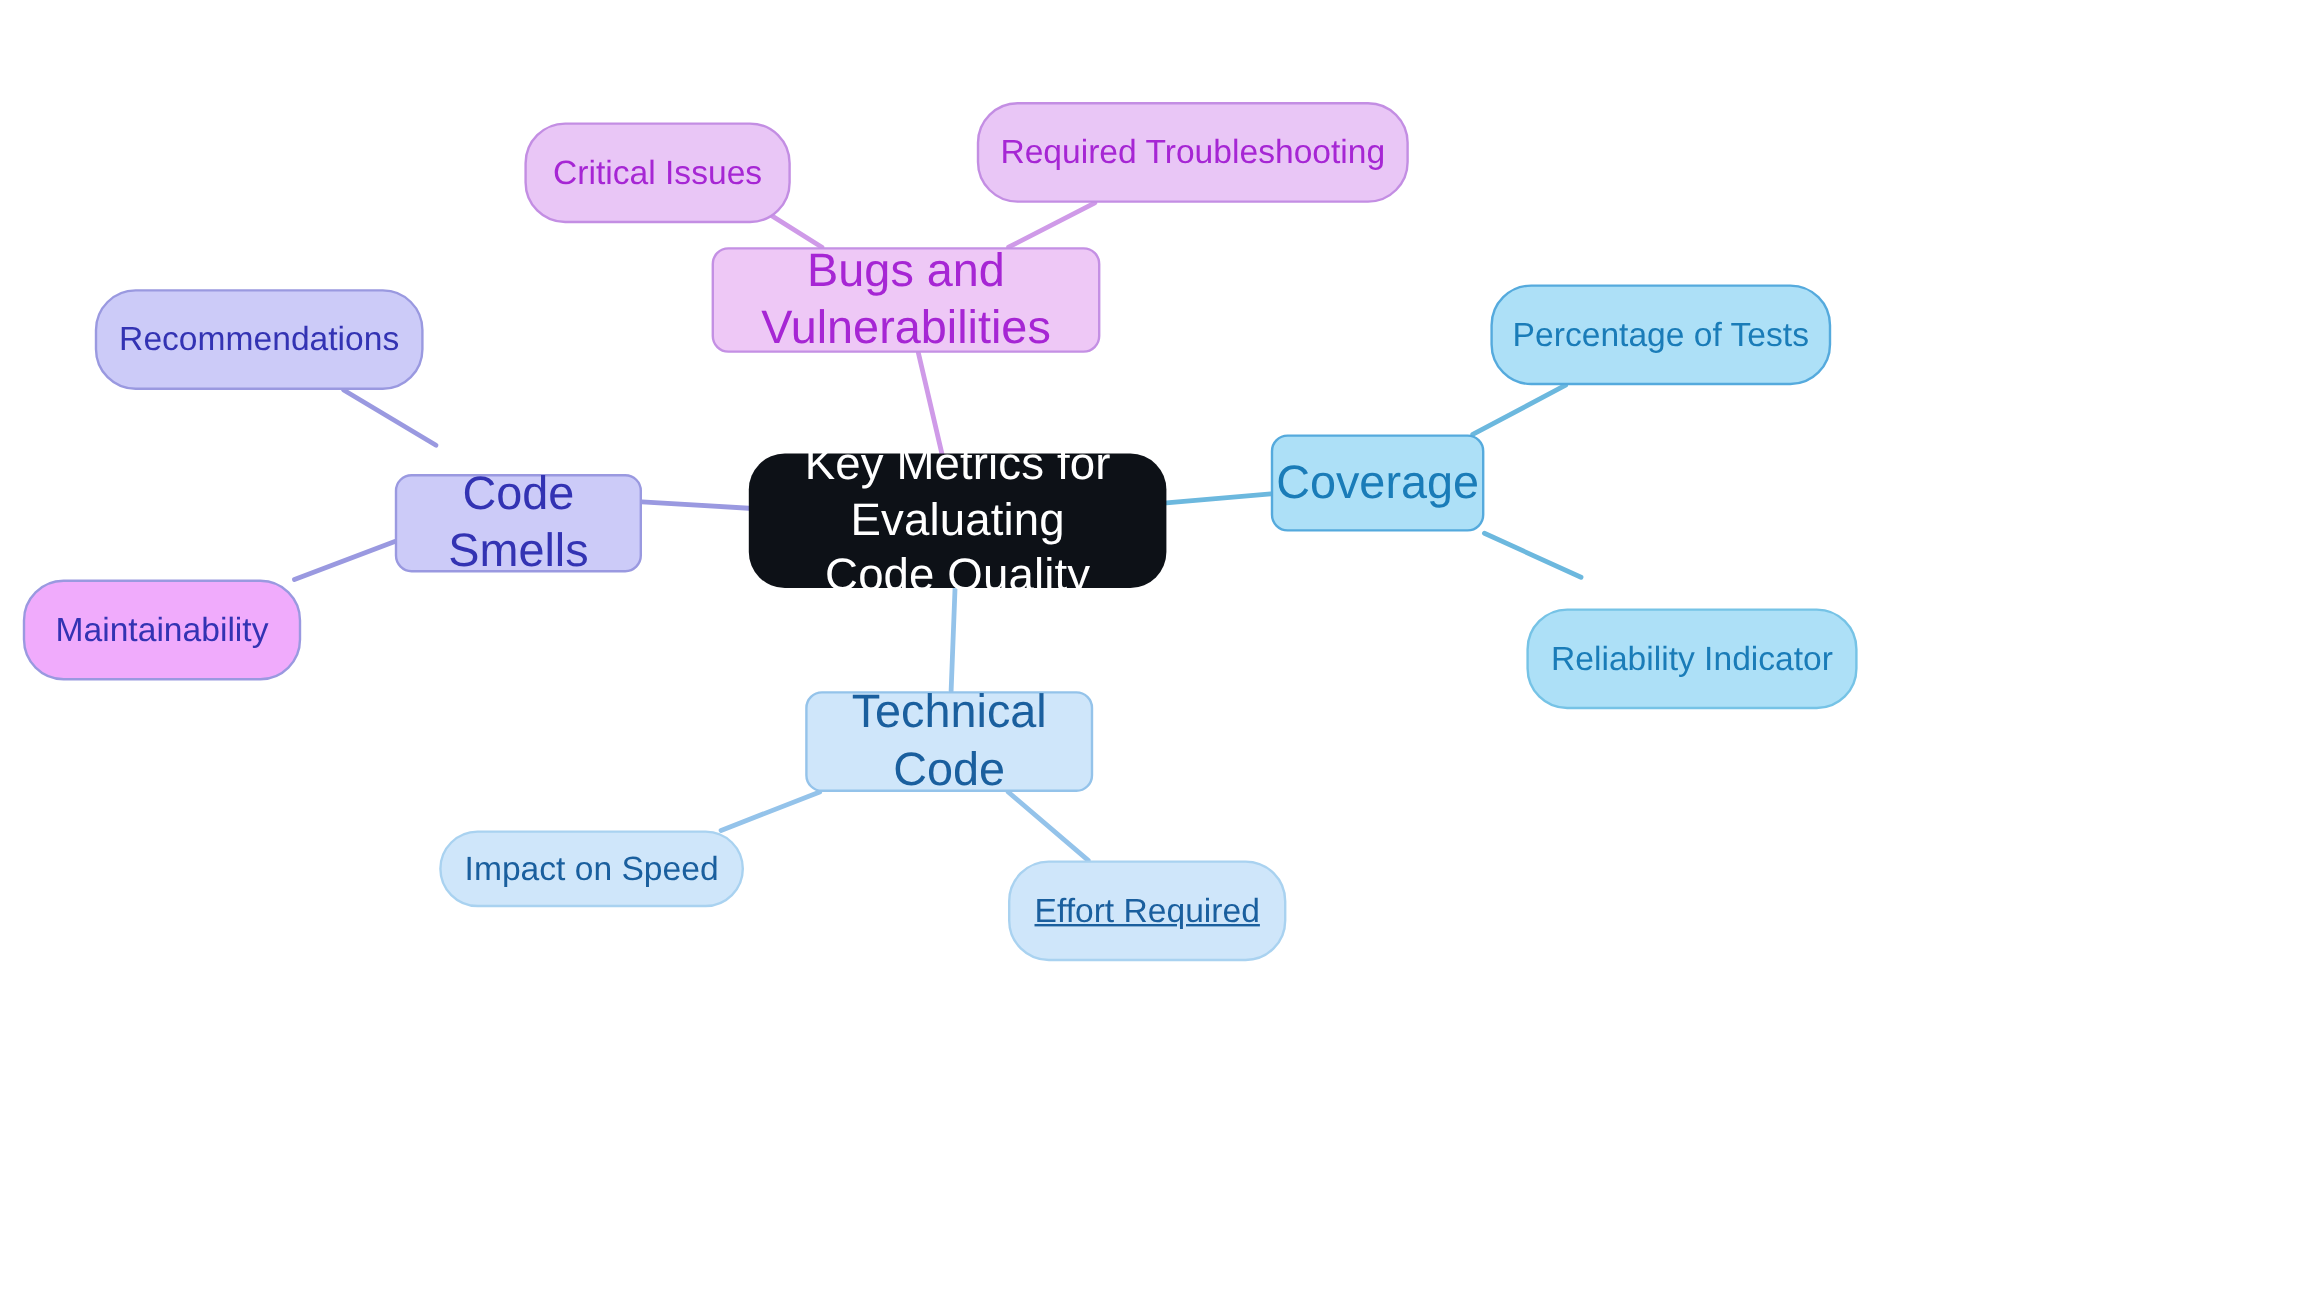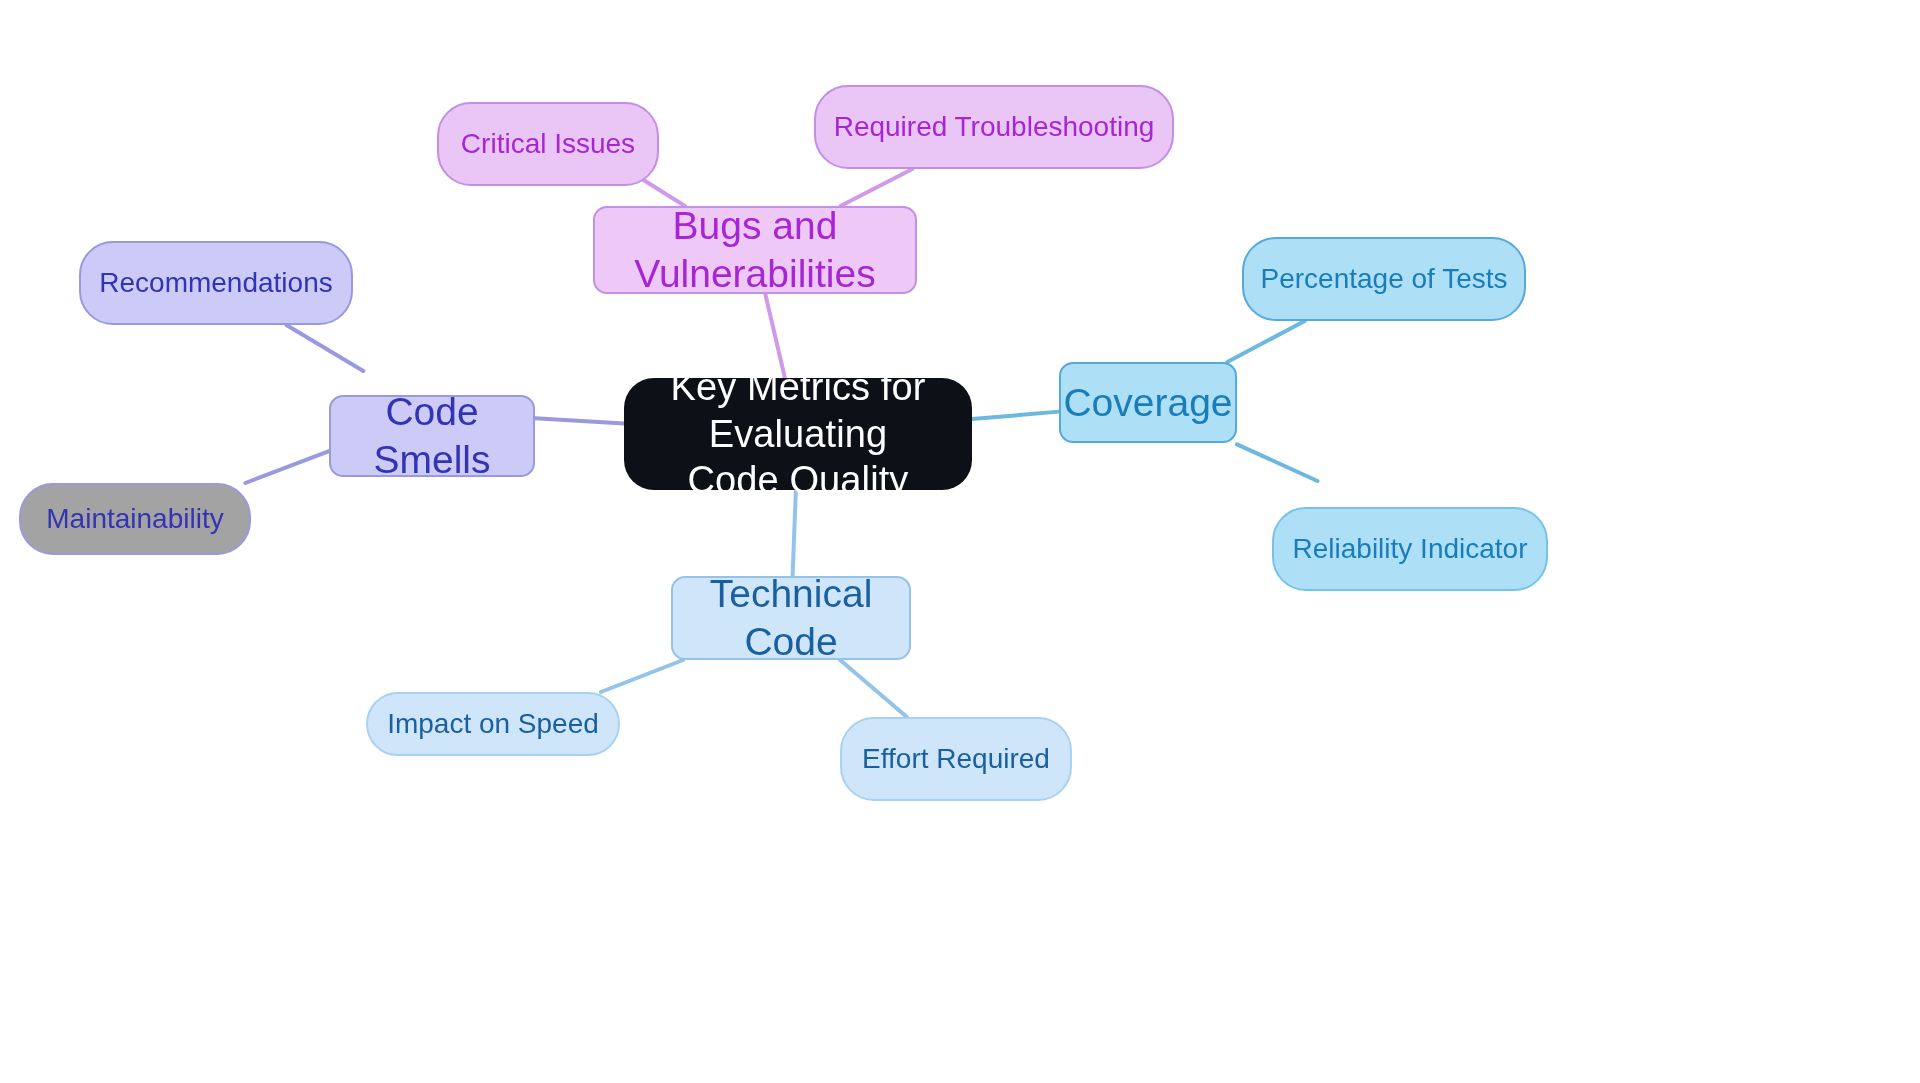--- a/index.html
+++ b/index.html
@@ -50,21 +50,21 @@
       <line x1="840.1489361702128" y1="660" x2="906.8510638297872" y2="717" stroke="#94c3ea" stroke-width="4" stroke-linecap="round"></line>
     </svg>
   <div id="nodes">
       <div class="node root" style="left: 624px; top: 378px; width: 348px; height: 112px; background: rgb(13, 17, 23); border-color: rgb(13, 17, 23); color: rgb(255, 255, 255);">Key Metrics for Evaluating
 Code Quality</div>
       <div class="node lvl1" style="left: 593px; top: 206px; width: 324px; height: 88px; background: rgb(238, 200, 246); border-color: rgb(196, 144, 228); color: rgb(166, 38, 212);">Bugs and Vulnerabilities</div>
       <div class="node lvl2" style="left: 437px; top: 78px; width: 222px; height: 84px; background: rgb(233, 198, 246); border-color: rgb(195, 142, 227); color: rgb(166, 38, 212); margin-top: 24px;">Critical Issues</div>
       <div class="node lvl2" style="left: 814px; top: 85px; width: 360px; height: 84px; background: rgb(233, 198, 246); border-color: rgb(195, 142, 227); color: rgb(166, 38, 212);">Required Troubleshooting</div>
       <div class="node lvl1" style="left: 329px; top: 371px; width: 206px; height: 82px; background: rgb(204, 203, 248); border-color: rgb(154, 153, 224); color: rgb(51, 51, 179); margin-top: 24px;">Code Smells</div>
       <div class="node lvl2" style="left: 79px; top: 241px; width: 274px; height: 84px; background: rgb(204, 203, 248); border-color: rgb(154, 153, 224); color: rgb(51, 51, 179);">Recommendations</div>
-      <div class="node lvl2" style="left: 19px; top: 483px; width: 232px; height: 72px; background: #a3a3a3; border-color: rgb(154, 153, 224); color: rgb(51, 51, 179);">Maintainability</div>
+      <div class="node lvl2" style="left: 19px; top: 483px; width: 232px; height: 84px; background: #f0abfc; border-color: rgb(154, 153, 224); color: rgb(51, 51, 179);">Maintainability</div>
       <div class="node lvl1" style="left: 1059px; top: 362px; width: 178px; height: 81px; background: rgb(173, 224, 247); border-color: rgb(85, 170, 221); color: rgb(26, 124, 184);">Coverage</div>
       <div class="node lvl2" style="left: 1242px; top: 237px; width: 284px; height: 84px; background: rgb(173, 224, 247); border-color: rgb(85, 170, 221); color: rgb(26, 124, 184);">Percentage of Tests</div>
       <div class="node lvl2" style="left: 1272px; top: 507px; width: 276px; height: 84px; background: rgb(173, 224, 247); border-color: rgb(118, 195, 230); color: rgb(26, 124, 184); text-align: center;">Reliability Indicator</div>
       <div class="node lvl1" style="left: 671px; top: 576px; width: 240px; height: 84px; background: rgb(207, 230, 250); border-color: rgb(148, 195, 234); color: rgb(26, 95, 158);">Technical Code</div>
       <div class="node lvl2" style="left: 366px; top: 692px; width: 254px; height: 64px; background: rgb(207, 230, 250); border-color: rgb(169, 210, 240); color: rgb(26, 95, 158);">Impact on Speed</div>
-      <div class="node lvl2" style="left: 840px; top: 717px; width: 232px; height: 84px; background: rgb(207, 230, 250); border-color: rgb(169, 210, 240); color: rgb(26, 95, 158);">Effort Required</div>
+      <div class="node lvl2" style="left: 840px; top: 717px; width: 232px; height: 84px; background: rgb(207, 230, 250); border-color: rgb(169, 210, 240); color: rgb(26, 95, 158); text-decoration: underline;">Effort Required</div>
     </div>
 </div>
 
 </body></html>

